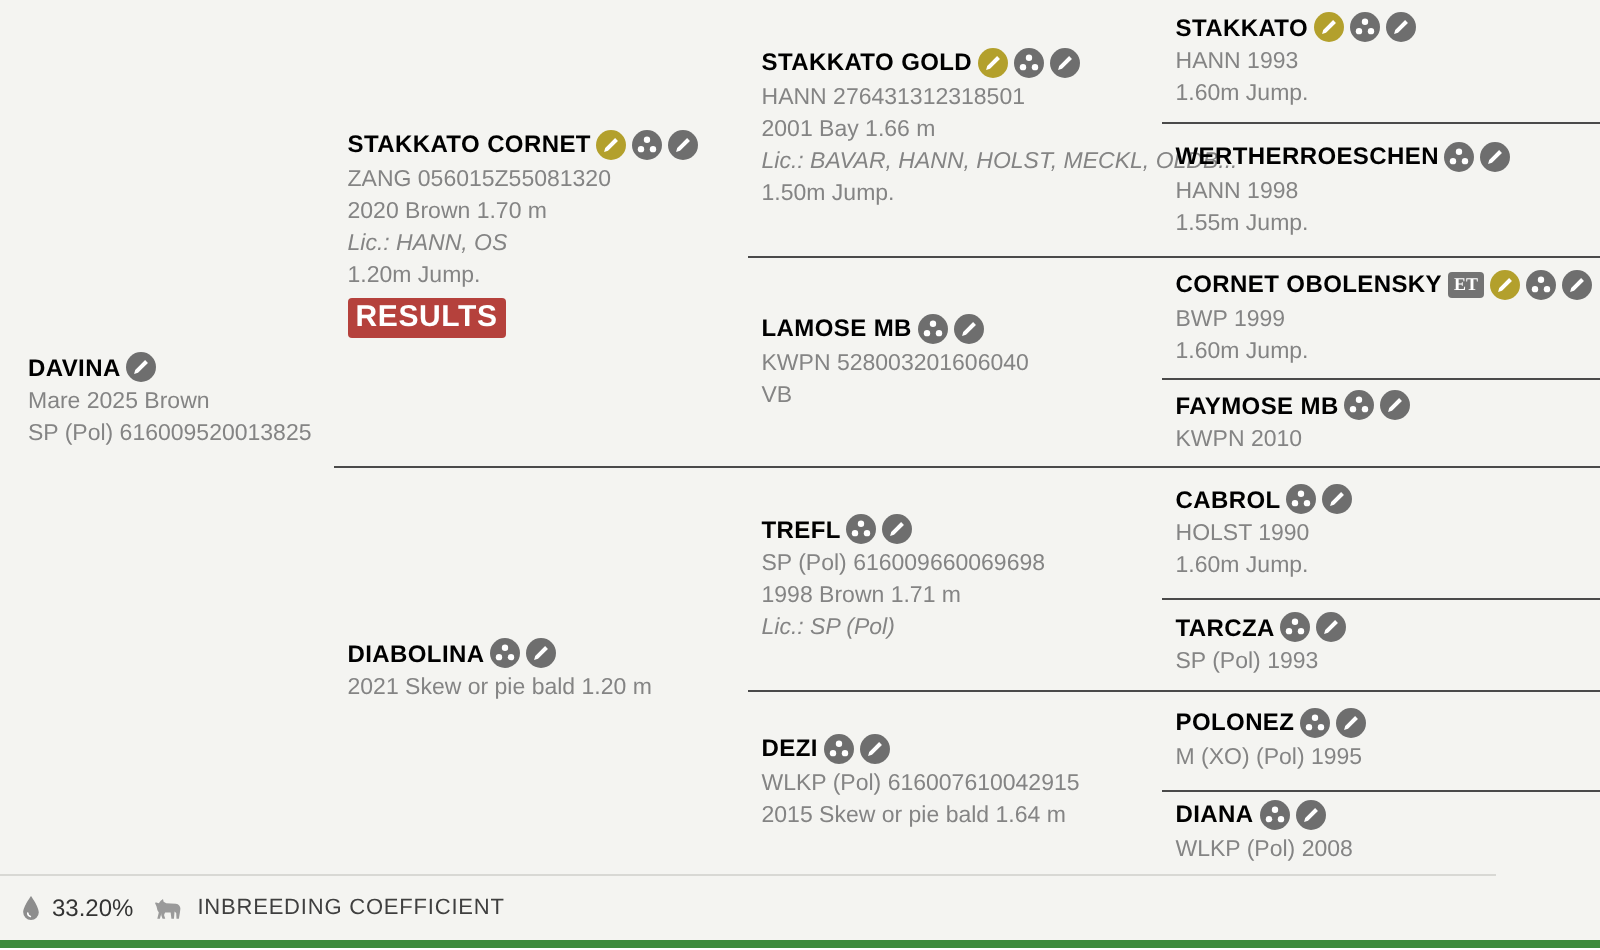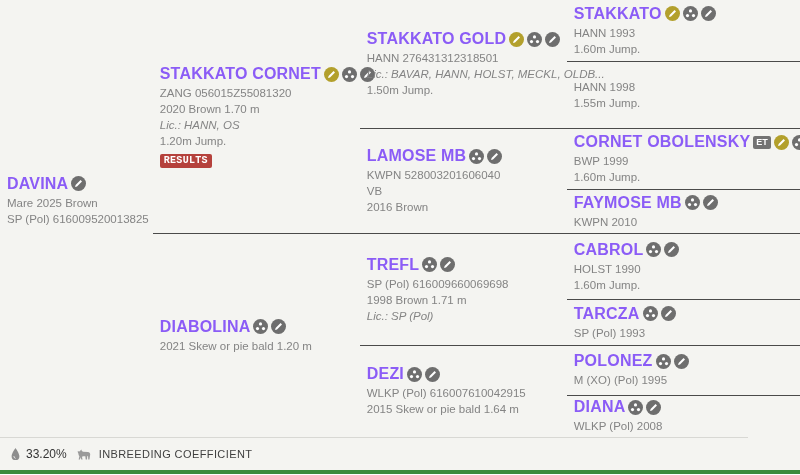--- a/index.html
+++ b/index.html
@@ -14,34 +14,34 @@
   .gen1 .cell { margin-top:-36px; }
   .tree { flex:1; display:flex; flex-direction:column; }
   .branch { display:flex; min-height:0; }
   .subtree { flex:1; display:flex; flex-direction:column; min-height:0; }
   .gcol { width:207px; display:flex; flex-direction:column; justify-content:center; }
   .leaf { display:flex; flex-direction:column; justify-content:center; min-height:0; }
   .hb { border-bottom:1px solid #4a4a4a; }
 
   .cell { padding-left:7px; padding-right:4px; }
   .name-row { display:flex; align-items:center; gap:3px; margin-bottom:2px; }
-  .horse-name { font-weight:bold; font-size:16px; color:#8b5cf6; letter-spacing:.2px; white-space:nowrap; }
+  .horse-name { font-weight:bold; font-size:12px; color:#000000; letter-spacing:.2px; white-space:nowrap; }
   .line { font-size:11.5px; color:#848484; line-height:16px; white-space:nowrap; }
   .line.italic { font-style:italic; }
 
   .ic { width:15px; height:15px; display:inline-flex; flex:0 0 15px; }
   .ic svg { width:15px; height:15px; display:block; }
   .ic.gold { color:#b3a02c; }
   .ic.gray { color:#6e6e6e; }
 
   .badge-et { background:#737373; color:#fff; font-size:9px; font-weight:bold;
-              padding:1px 3px; border-radius:2px; line-height:11px; }
-  .badge-results { display:inline-block; background:#b5413c; color:#fff; font-size:10px;
+              padding:1px 3px; border-radius:2px; line-height:11px;font-family:Liberation Serif, serif; }
+  .badge-results { display:inline-block; background:#b5413c; color:#fff; font-size:15px;
               font-weight:bold; padding:1px 4px 2px; border-radius:2px; margin-top:3px;
-              letter-spacing:.3px;font-family:Liberation Mono, monospace; }
+              letter-spacing:.3px; }
 
   
   .footer { height:33px; width:748px; border-top:1px solid #d8d8d4; display:flex;
             align-items:center; padding-left:9px; }
   .coeff { font-size:12px; color:#333; margin-left:2px; }
   .footer-label { font-size:11px; color:#3f3f3f; letter-spacing:.4px; margin-left:7px; }
   .drop-ic svg { width:13px; height:15px; display:block; }
   .horse-ic { margin-left:10px; }
   .horse-ic svg { width:19px; height:15px; display:block; }
   .greenbar { height:4px; width:800px; background:#3d8b3d; }
@@ -137,20 +137,21 @@
                           <use href="#i-family"></use>
                         </svg>
                       </span>
                   <span class="ic gray">
                         <svg>
                           <use href="#i-edit"></use>
                         </svg>
                       </span>
                 </div>
                 <div class="line">HANN 276431312318501</div>
+                <div class="line">2001 Bay 1.66 m</div>
                 <div class="line italic">Lic.: BAVAR, HANN, HOLST, MECKL, OLDB...</div>
                 <div class="line">1.50m Jump.</div>
               </div>
             </div>
             <div class="subtree">
               <div class="leaf hb" style="flex:62 0 0">
                 <div class="cell">
                   <div class="name-row">
                     <span class="horse-name">STAKKATO</span>
                     <span class="ic gold">
@@ -168,20 +169,33 @@
                             <use href="#i-edit"></use>
                           </svg>
                         </span>
                   </div>
                   <div class="line">HANN 1993</div>
                   <div class="line">1.60m Jump.</div>
                 </div>
               </div>
               <div class="leaf" style="flex:67 0 0">
                 <div class="cell">
+                  <div class="name-row">
+                    <span class="horse-name">WERTHERROESCHEN</span>
+                    <span class="ic gray">
+                          <svg>
+                            <use href="#i-family"></use>
+                          </svg>
+                        </span>
+                    <span class="ic gray">
+                          <svg>
+                            <use href="#i-edit"></use>
+                          </svg>
+                        </span>
+                  </div>
                   <div class="line">HANN 1998</div>
                   <div class="line">1.55m Jump.</div>
                 </div>
               </div>
             </div>
           </div>
 
           <div class="branch" style="flex:105 0 0">
             <div class="gcol">
               <div class="cell">
@@ -193,21 +207,20 @@
                         </svg>
                       </span>
                   <span class="ic gray">
                         <svg>
                           <use href="#i-edit"></use>
                         </svg>
                       </span>
                 </div>
                 <div class="line">KWPN 528003201606040</div>
                 <div class="line">VB</div>
-                <div class="line">2016 Brown</div>
               </div>
             </div>
             <div class="subtree">
               <div class="leaf hb" style="flex:61 0 0">
                 <div class="cell">
                   <div class="name-row">
                     <span class="horse-name">CORNET OBOLENSKY</span>
                     <span class="badge-et">ET</span>
                     <span class="ic gold">
                           <svg>

